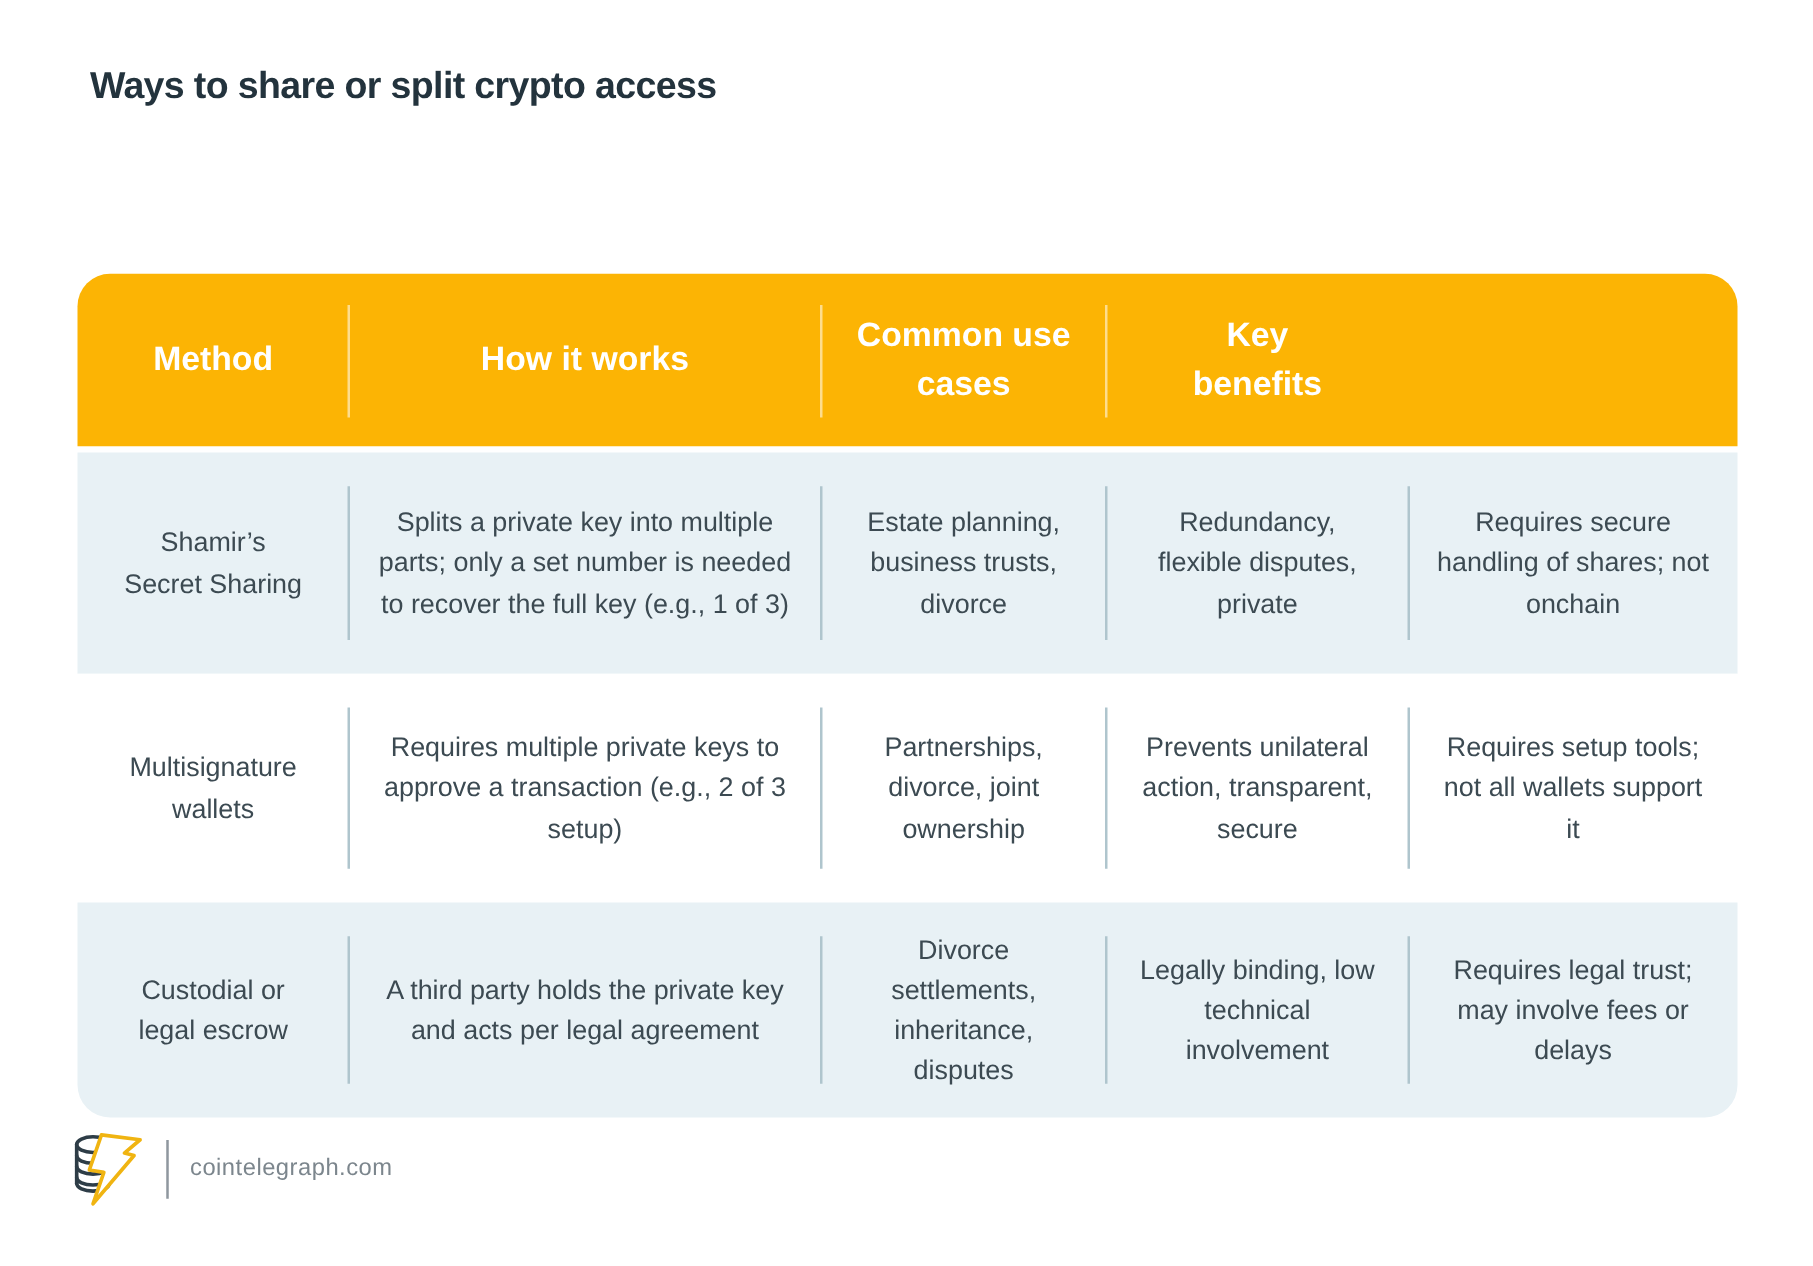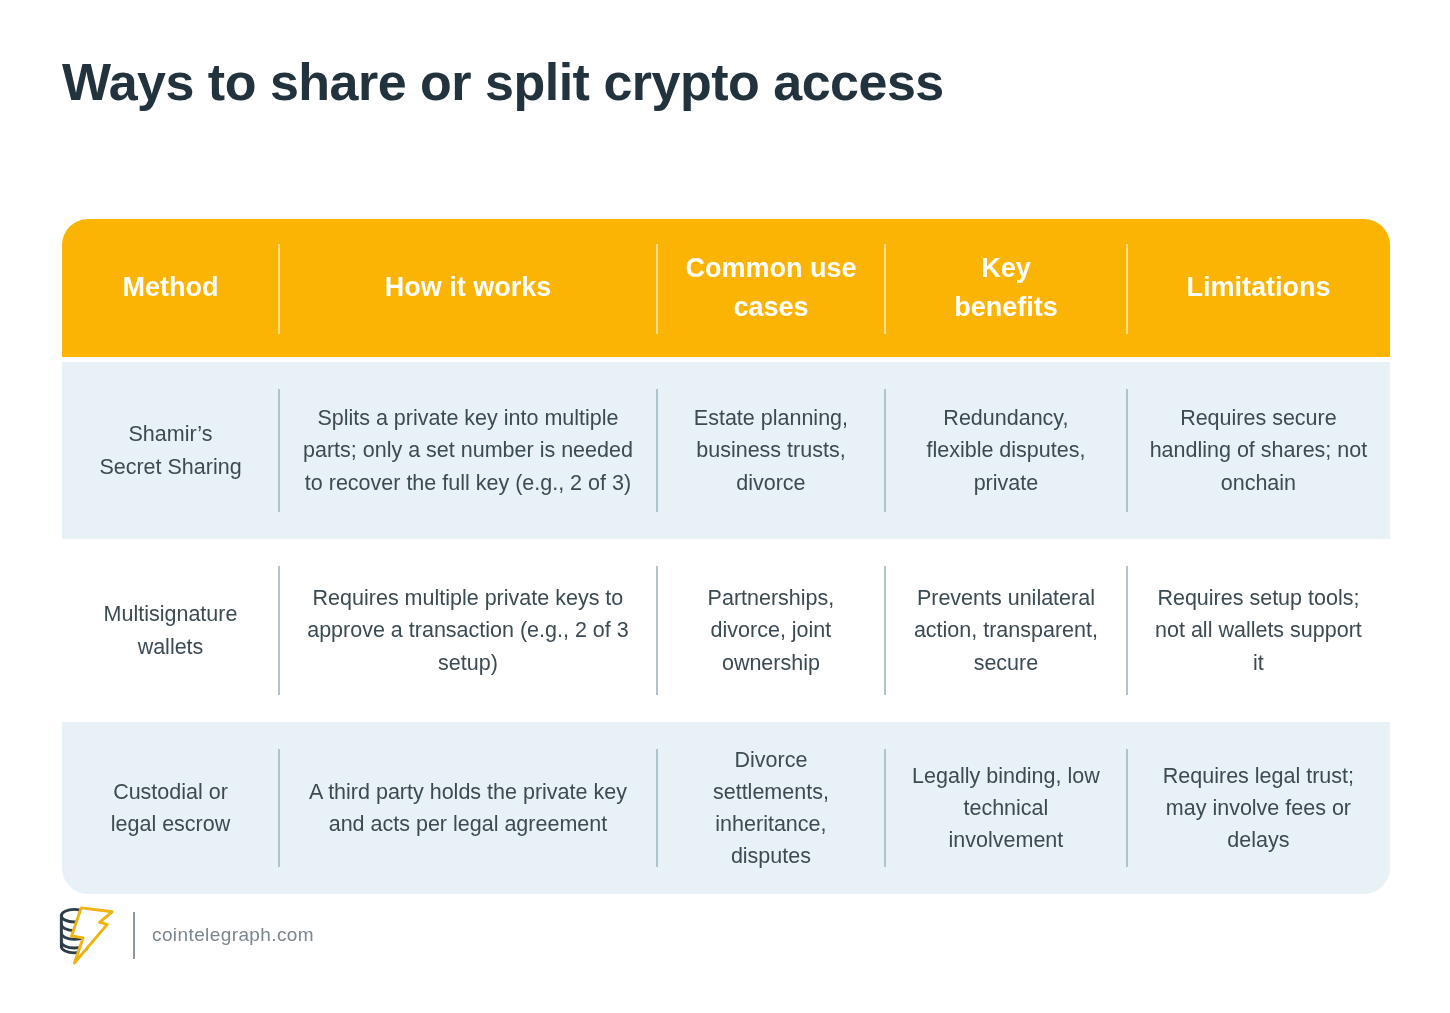--- a/index.html
+++ b/index.html
@@ -8,23 +8,23 @@
     width: 1450px;
     height: 1013px;
     background: #ffffff;
     font-family: "Liberation Sans", "DejaVu Sans", sans-serif;
     overflow: hidden;
     box-sizing: border-box;
   }
   .page-title {
     margin: 0;
     position: absolute;
-    left: 62px;
+    left: 72px;
     top: 52px;
-    font-size: 52px;
+    font-size: 30px;
     font-weight: 700;
     letter-spacing: -0.5px;
     color: #23333D;
   }
   .table {
     position: absolute;
     left: 62px;
     top: 175px;
     width: 1328px;
   }
@@ -131,28 +131,25 @@
       </div>
       <div class="hcell col-how">
         <span class="hdr-label">How it works</span>
       </div>
       <div class="hcell col-uses">
         <span class="hdr-label">Common use cases</span>
       </div>
       <div class="hcell col-benefits">
         <span class="hdr-label">Key benefits</span>
       </div>
-      <div class="hcell col-limits">
-        <span class="hdr-label">Limitations</span>
-      </div>
     </div>
 
     <div class="trow stripe row-0">
       <div class="cell col-method">Shamir’s Secret Sharing</div>
-      <div class="cell col-how">Splits a private key into multiple parts; only a set number is needed to recover the full key (e.g., 2 of 3)</div>
+      <div class="cell col-how">Splits a private key into multiple parts; only a set number is needed to recover the full key (e.g., 1 of 3)</div>
       <div class="cell col-uses">Estate planning, business trusts, divorce</div>
       <div class="cell col-benefits">Redundancy, flexible disputes, private</div>
       <div class="cell col-limits">Requires secure handling of shares; not onchain</div>
     </div>
 
     <div class="trow plain row-1">
       <div class="cell col-method">Multisignature wallets</div>
       <div class="cell col-how">Requires multiple private keys to approve a transaction (e.g., 2 of 3 setup)</div>
       <div class="cell col-uses">Partnerships, divorce, joint ownership</div>
       <div class="cell col-benefits">Prevents unilateral action, transparent, secure</div>

